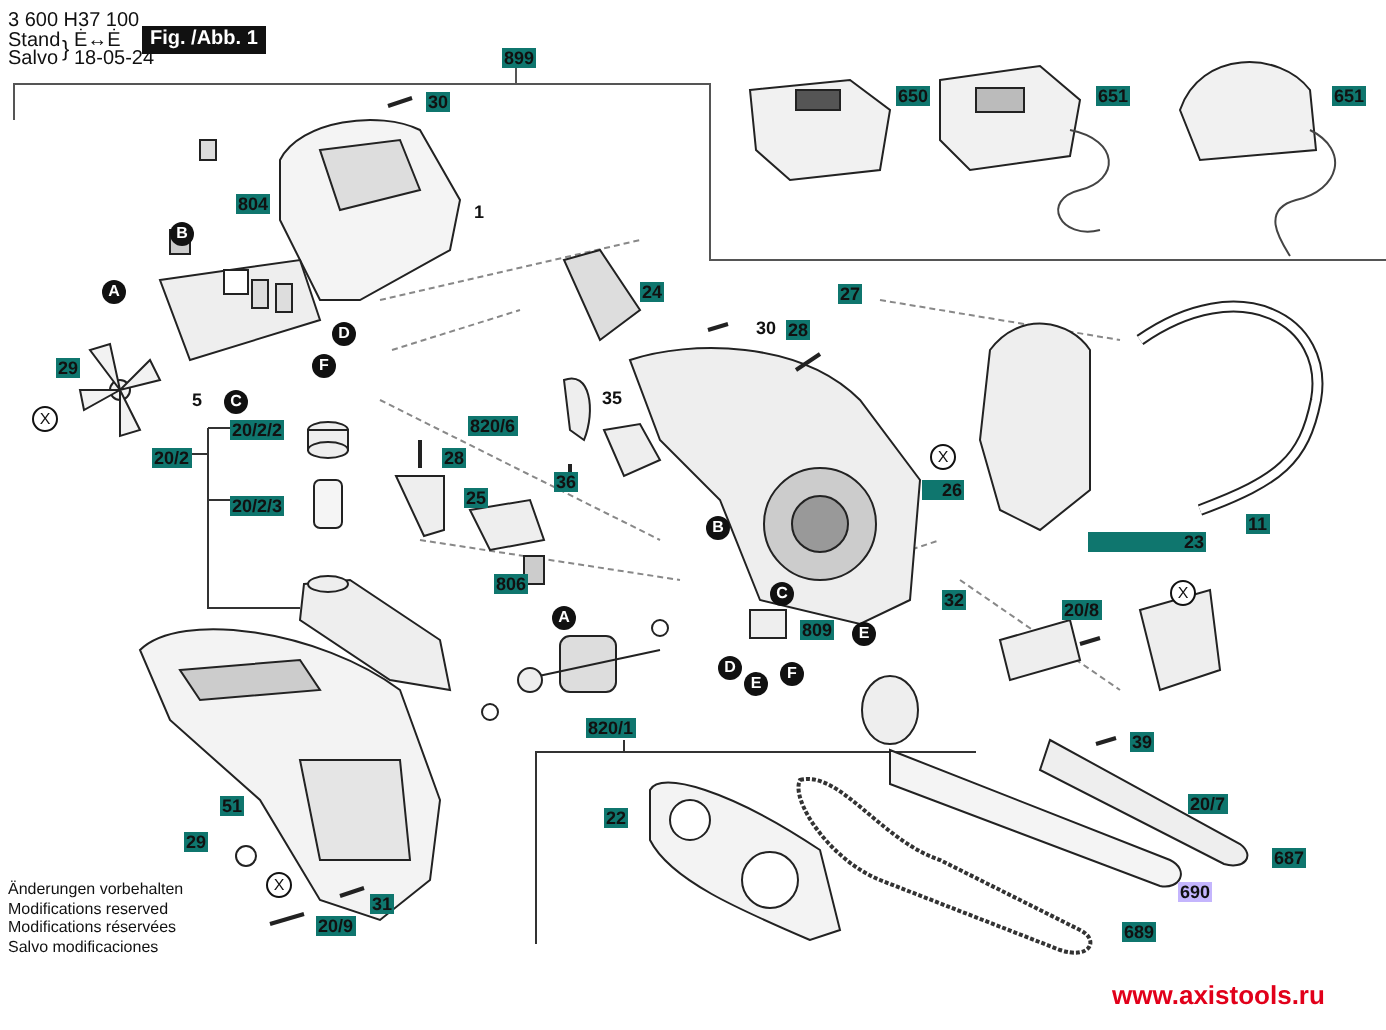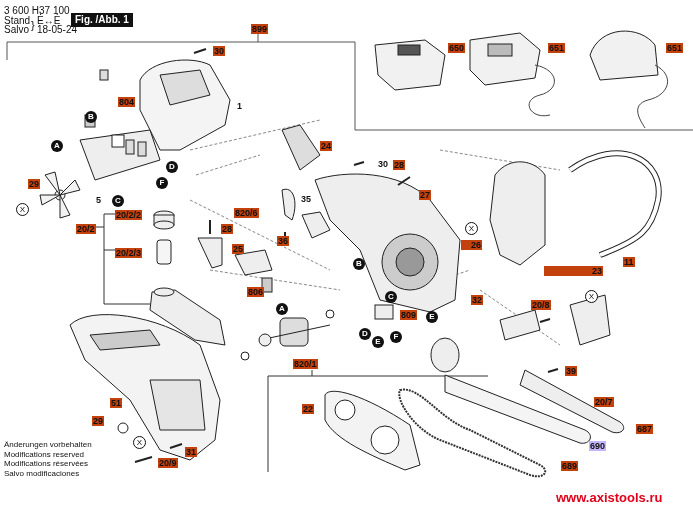--- a/index.html
+++ b/index.html
@@ -4,21 +4,21 @@
 <style>
   html, body { margin:0; padding:0; background:#ffffff; }
   body { width:693px; height:515px; position:relative; overflow:hidden;
          font-family:"Liberation Sans", sans-serif; color:#111; }
   .hdr { position:absolute; font-size:10px; line-height:9px; color:#111; }
   .fig { position:absolute; left:71px; top:13px; background:#111; color:#fff;
          font-weight:bold; font-size:10px; padding:1px 4px; line-height:12px; }
   .notes { position:absolute; left:4px; top:440px; font-size:8px; line-height:9.5px; color:#111; }
   .site { position:absolute; left:556px; top:490px; font-size:13px; font-weight:bold; color:#e1001a; }
   svg#dia { position:absolute; left:0; top:0; }
-  .lbl { position:absolute; font-size:9px; font-weight:bold; background:#c2410c;
+  .lbl { position:absolute; font-size:9px; font-weight:bold; background:#0f766e;
          padding:0 1px; line-height:10px; color:#111; white-space:nowrap; }
   .lbl.red { background:#c4b5fd; color:#111; }
   .lbl.plain { background:transparent; }
   .badge { position:absolute; width:12px; height:12px; border-radius:50%;
            background:#111; color:#fff; font-size:8px; font-weight:bold;
            text-align:center; line-height:12px; }
   .xmark { position:absolute; width:11px; height:11px; border-radius:50%;
            border:1px solid #111; background:#fff; color:#111; font-size:8px;
            text-align:center; line-height:11px; }
 </style>
@@ -203,21 +203,21 @@
 <div class="lbl plain" style="left:236px;top:101px;">1</div>
 <div class="lbl" style="left:118px;top:97px;">804</div>
 <div class="lbl" style="left:28px;top:179px;">29</div>
 <div class="lbl plain" style="left:95px;top:195px;">5</div>
 <div class="lbl" style="left:76px;top:224px;">20/2</div>
 <div class="lbl" style="left:115px;top:210px;">20/2/2</div>
 <div class="lbl" style="left:115px;top:248px;">20/2/3</div>
 <div class="lbl" style="left:320px;top:141px;">24</div>
 <div class="lbl plain" style="left:377px;top:159px;">30</div>
 <div class="lbl" style="left:393px;top:160px;">28</div>
-<div class="lbl" style="left:419px;top:142px;margin-top:48px;">27</div>
+<div class="lbl" style="left:419px;top:142px;">27</div>
 <div class="lbl" style="left:234px;top:208px;">820/6</div>
 <div class="lbl plain" style="left:300px;top:194px;">35</div>
 <div class="lbl" style="left:221px;top:224px;">28</div>
 <div class="lbl" style="left:277px;top:236px;">36</div>
 <div class="lbl" style="left:232px;top:244px;">25</div>
 <div class="lbl" style="left:247px;top:287px;">806</div>
 <div class="lbl" style="left:461px;top:240px;padding-left:10px;">26</div>
 <div class="lbl" style="left:544px;top:266px;padding-left:48px;">23</div>
 <div class="lbl" style="left:623px;top:257px;">11</div>
 <div class="lbl" style="left:471px;top:295px;">32</div>

